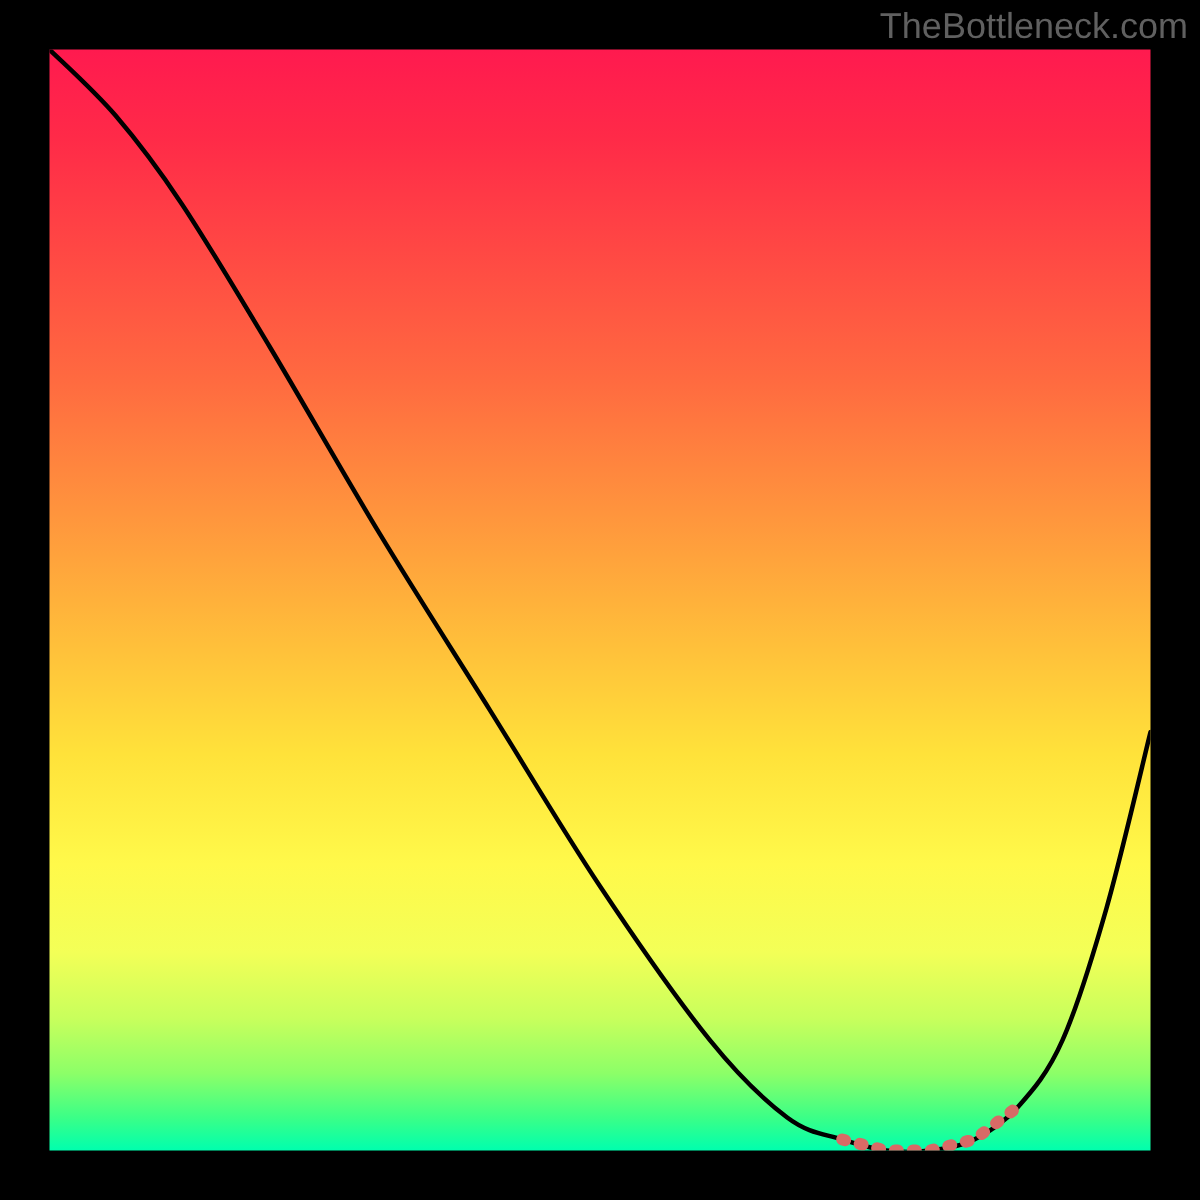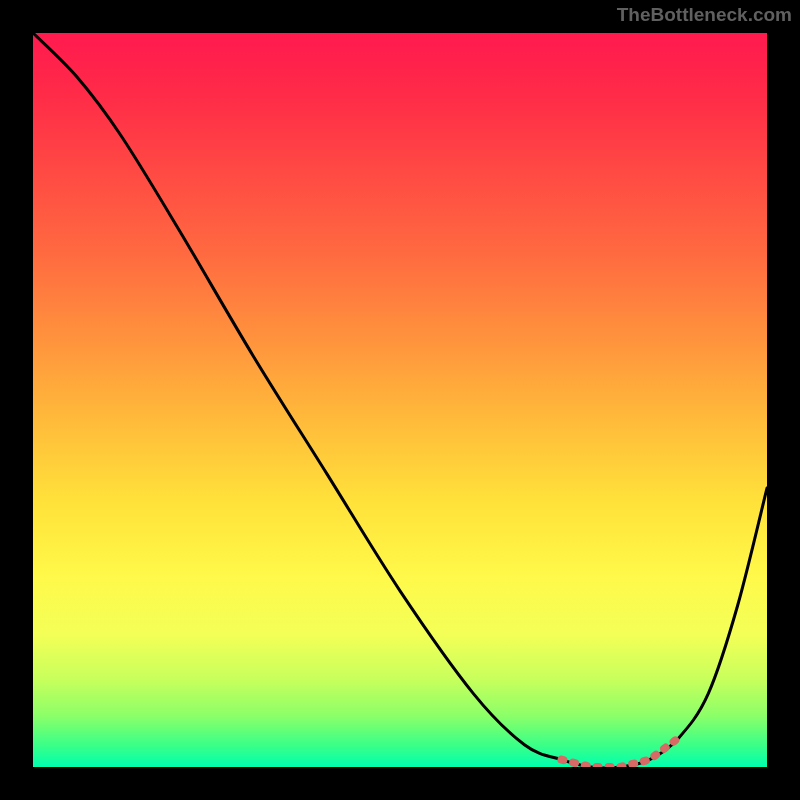--- a/index.html
+++ b/index.html
@@ -15,22 +15,22 @@
     position: relative;
     width: 800px;
     height: 800px;
     background: #000;
   }
   .watermark {
     position: absolute;
     top: 4px;
     right: 8px;
     color: #606060;
-    font-size: 19px;
-    font-weight: 700;
+    font-size: 24px;
+    font-weight: 400;
     letter-spacing: 0px;
     z-index: 3;
   }
   .plot-area {
     position: absolute;
     left: 33px;
     top: 33px;
     width: 734px;
     height: 734px;
     

